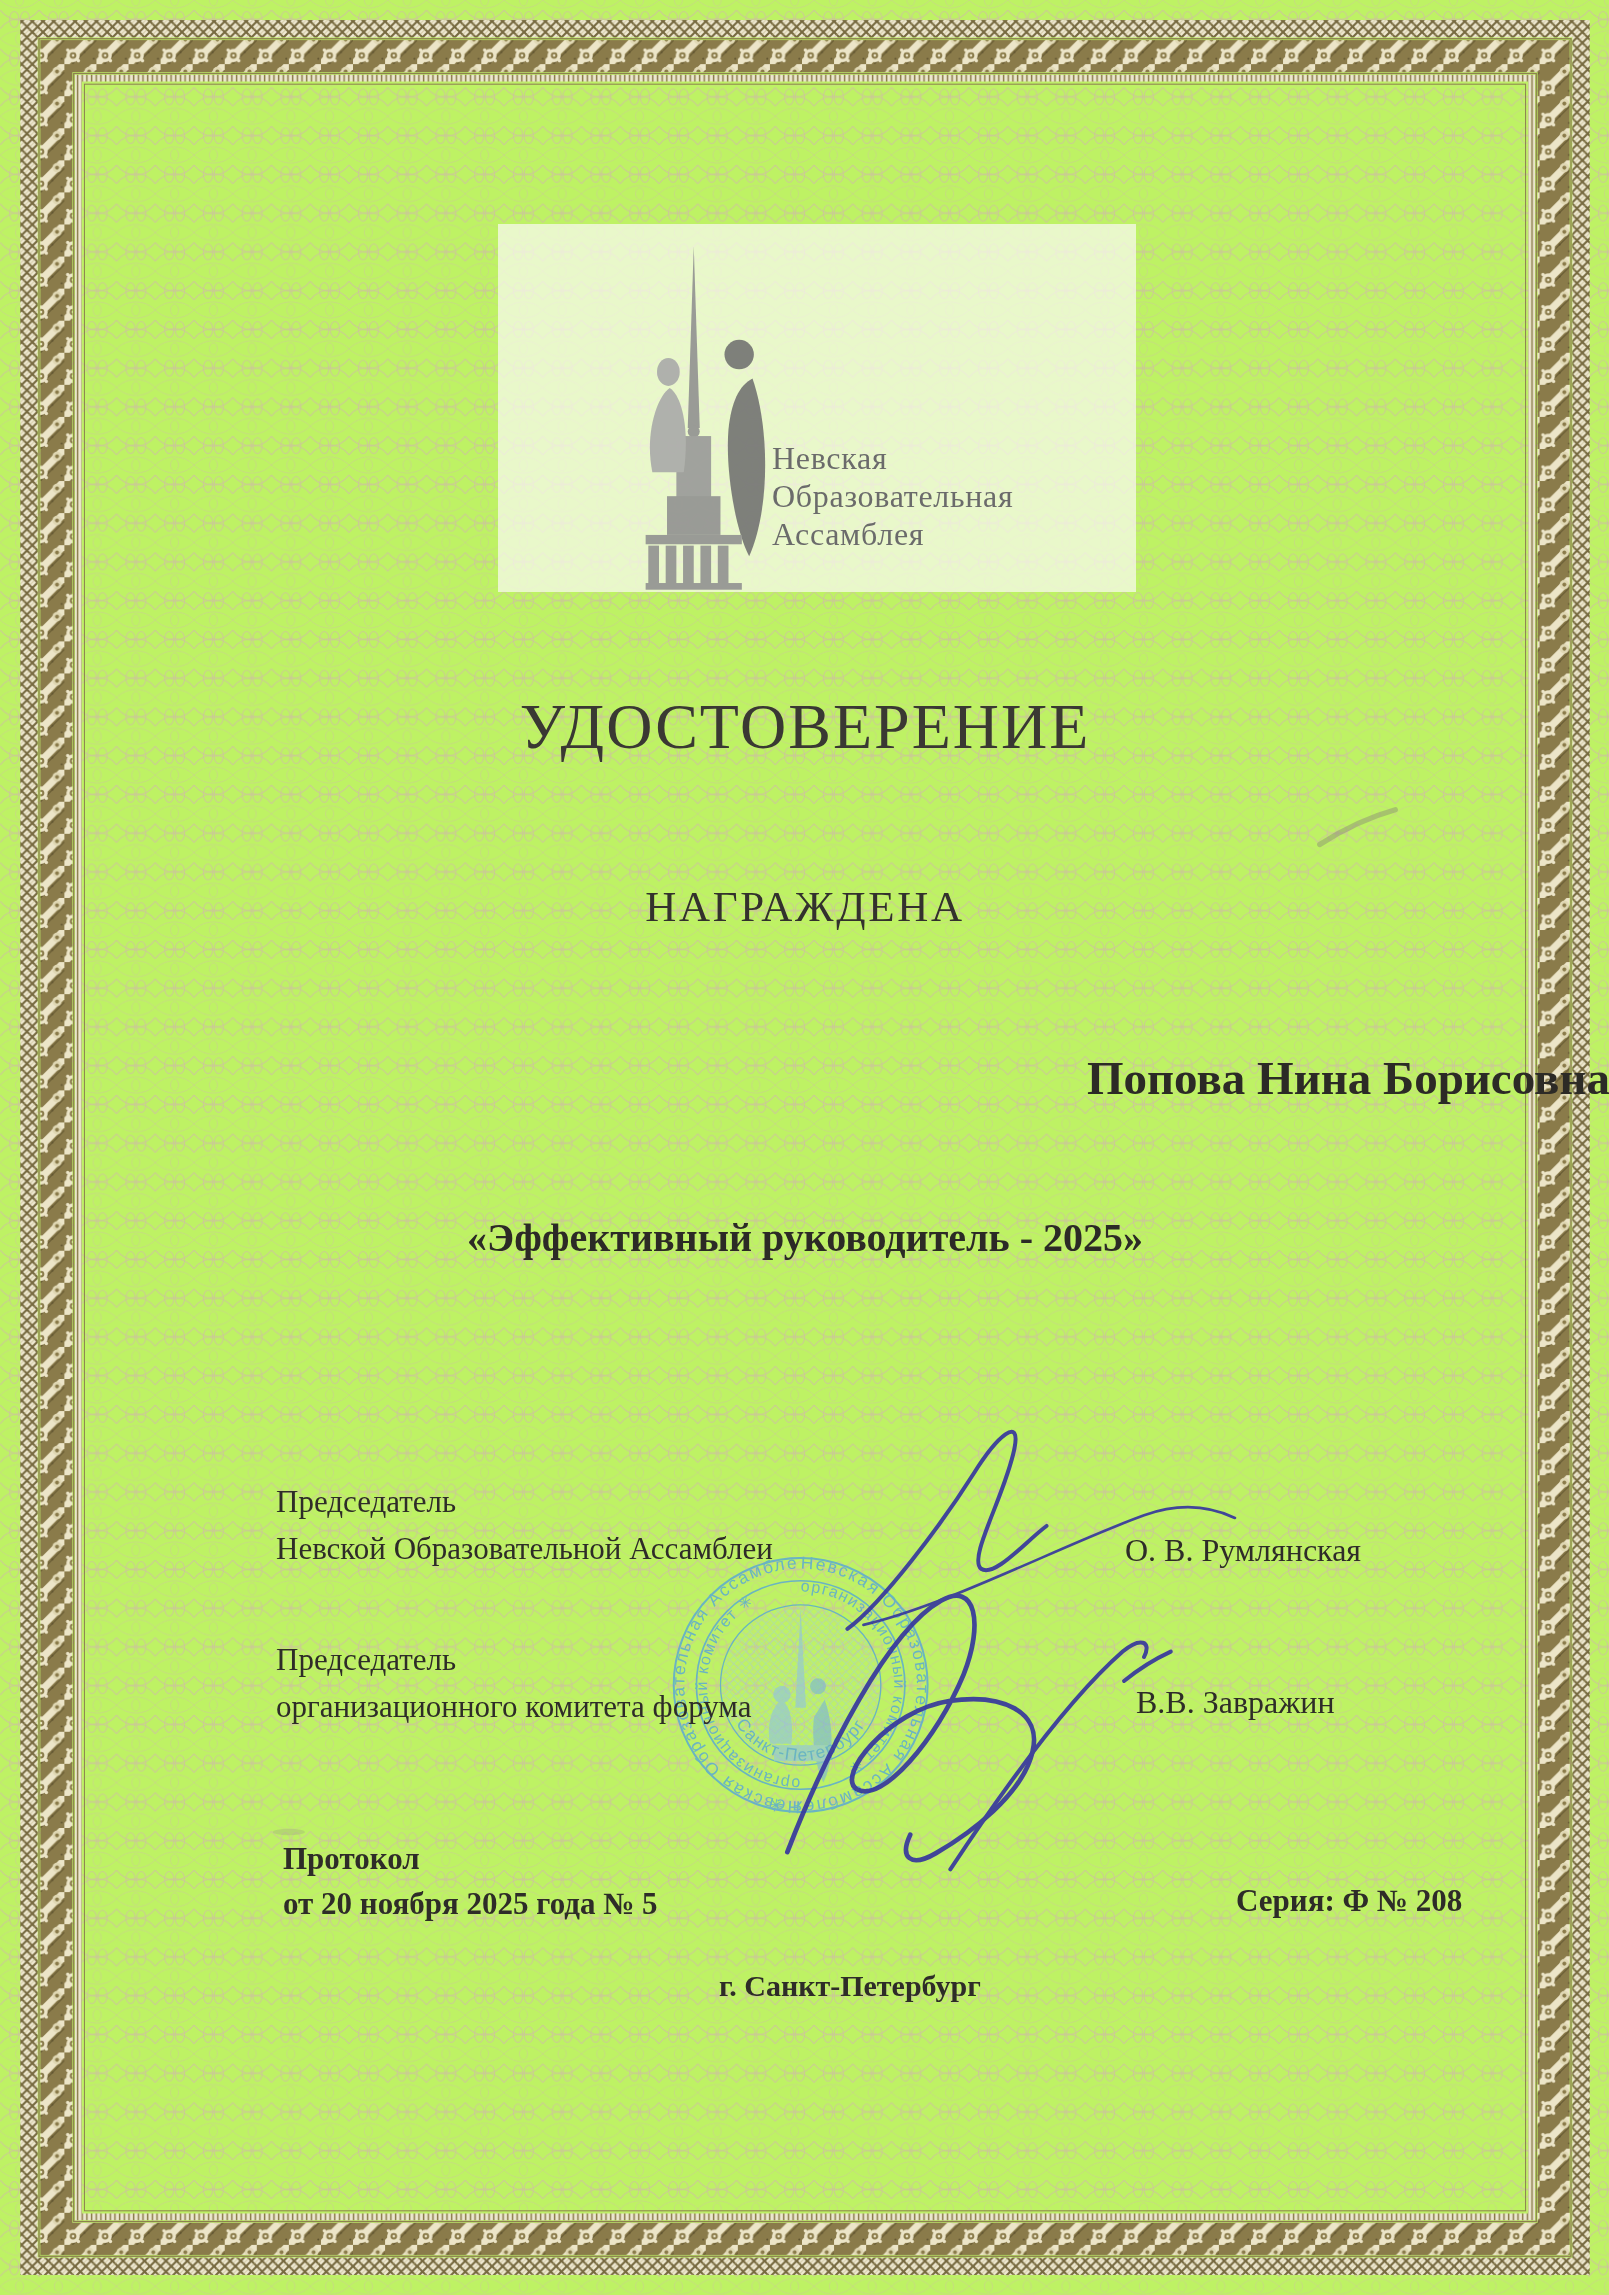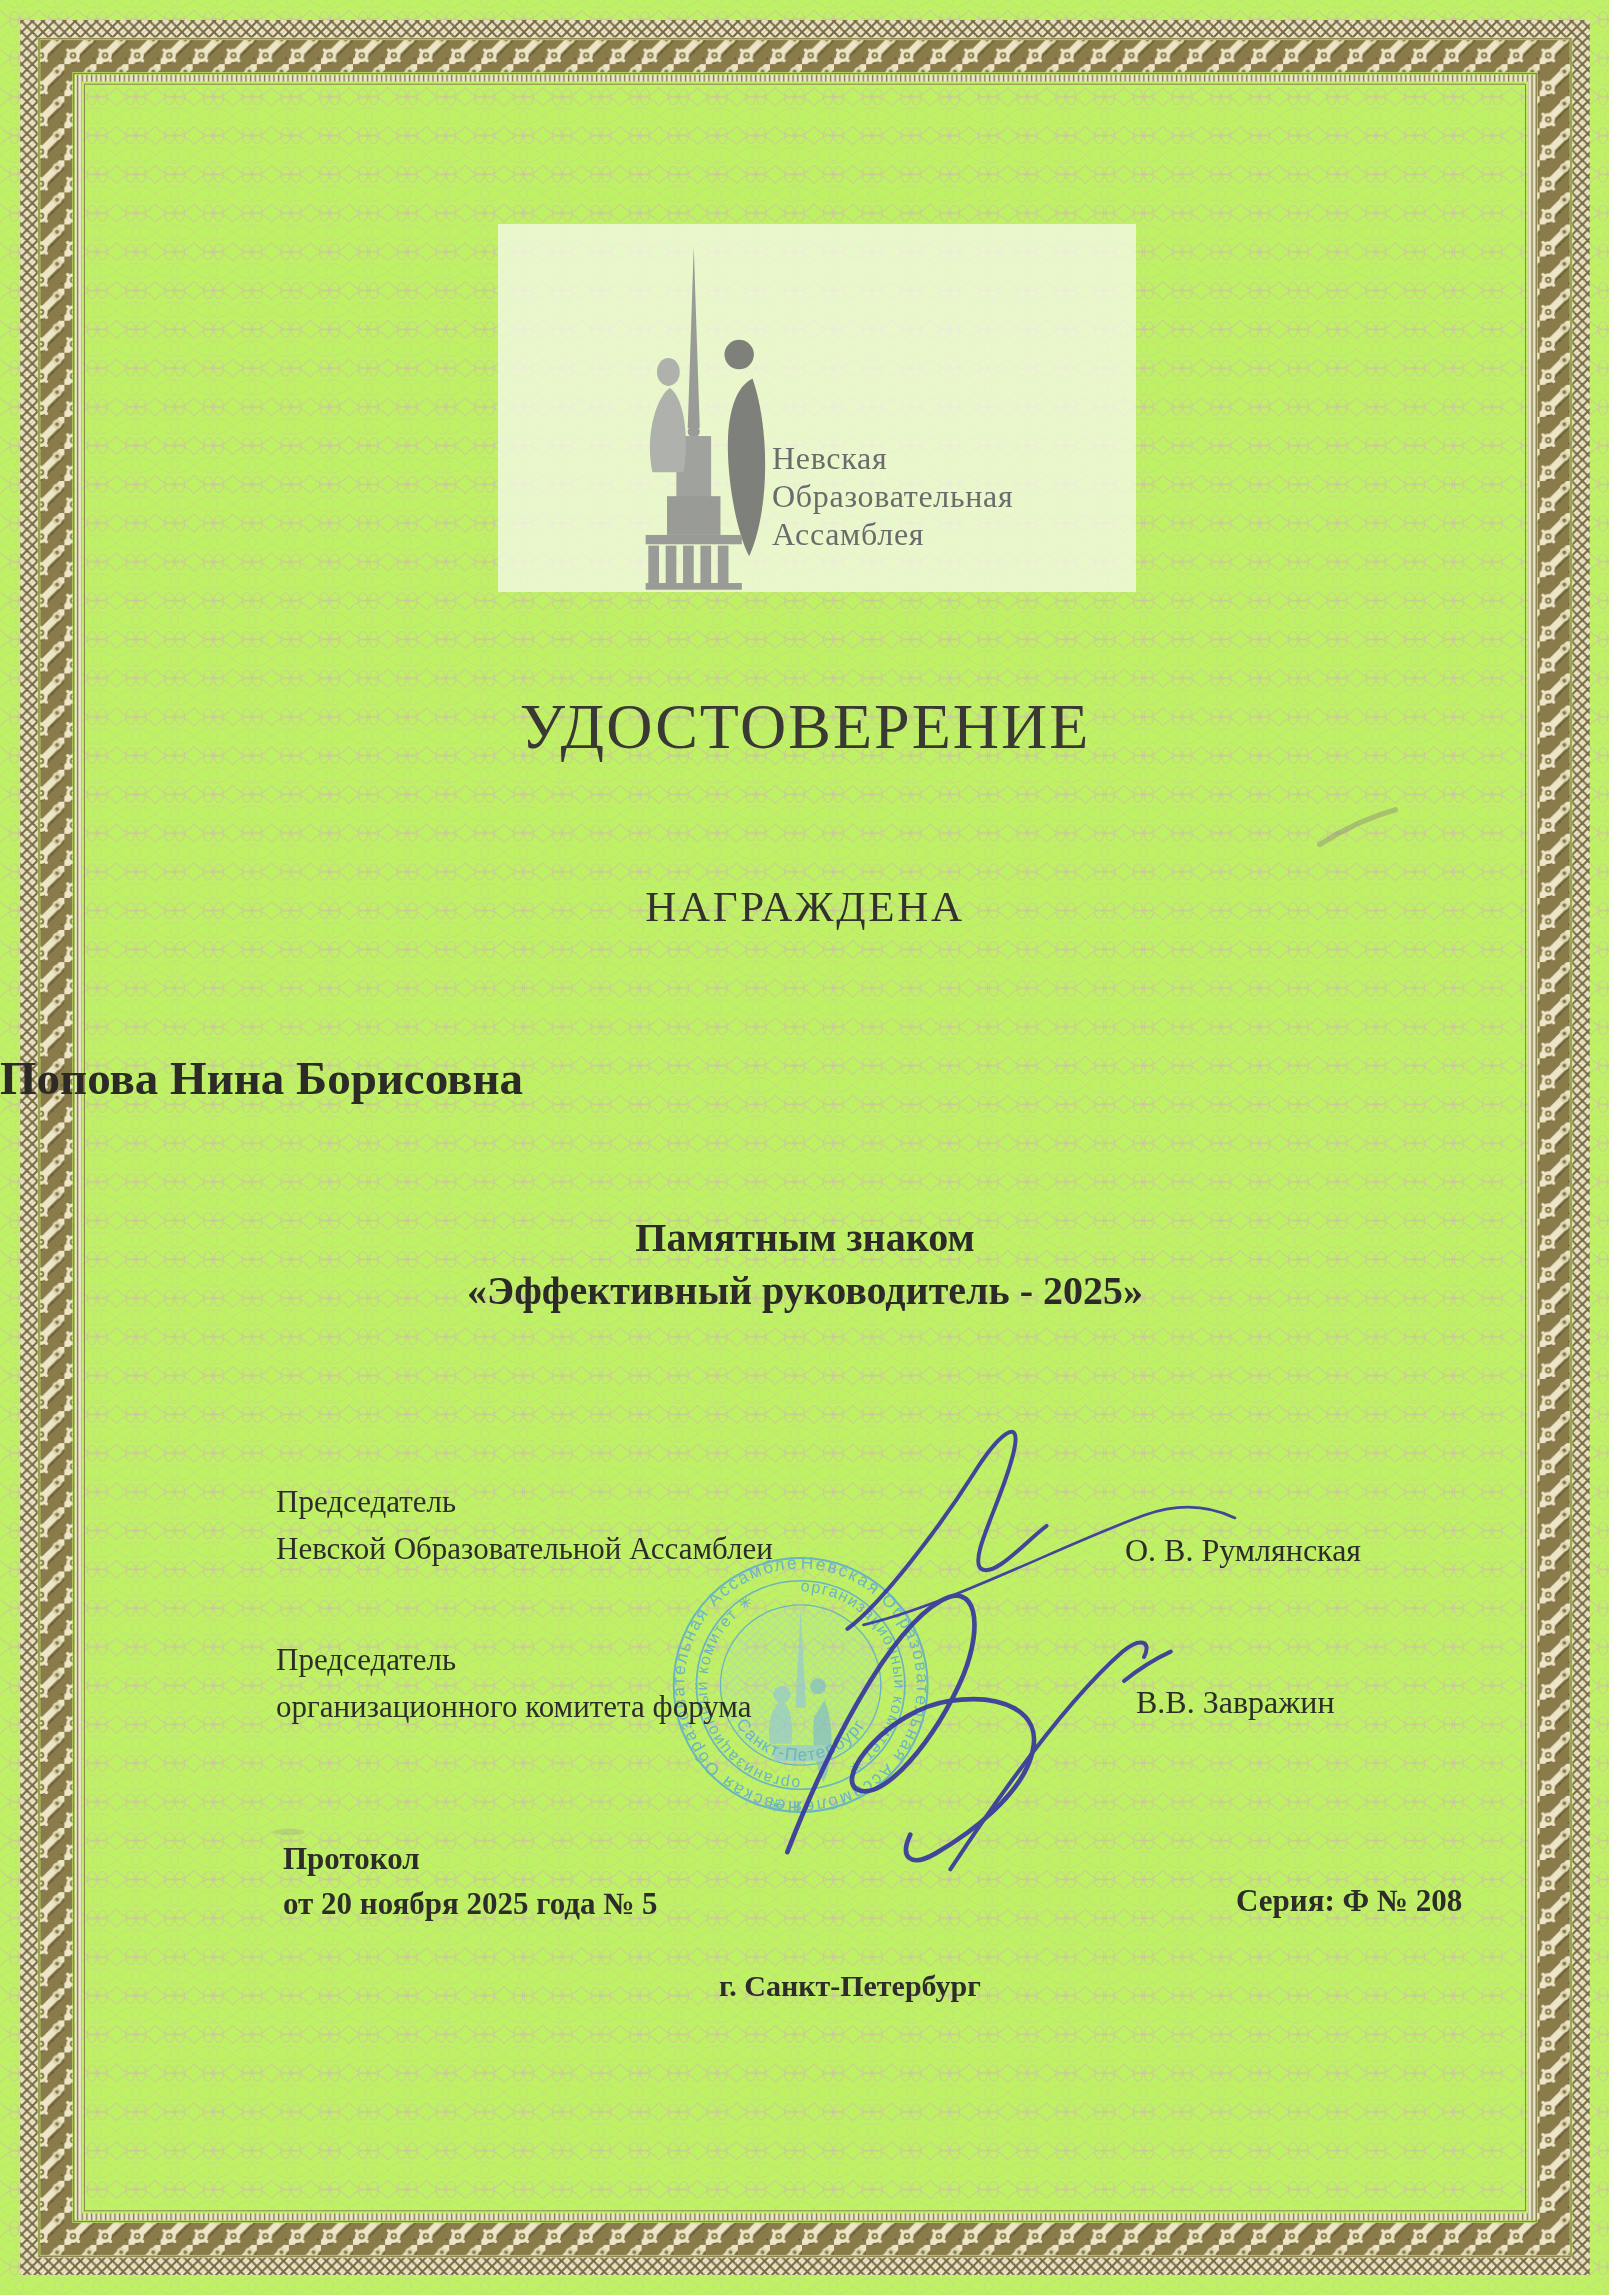--- a/index.html
+++ b/index.html
@@ -22,21 +22,21 @@
   }
   #cert-title{
     left:0; top:690px; width:1610px; text-align:center;
     font-size:64px; letter-spacing:2px; color:#3a3833; white-space:nowrap;
   }
   #awarded-label{
     left:0; top:882px; width:1610px; text-align:center;
     font-size:43px; letter-spacing:2.7px; color:#33312d;
   }
   #recipient-name{
-    left:0; top:1051px; width:1610px; text-align:left;
+    left:0; top:1051px; width:1610px; text-align:right;
     font-size:47px; font-weight:bold; color:#2c2a26;
   }
   #award-name{
     left:0; top:1211px; width:1610px; text-align:center;
     font-size:40px; font-weight:bold; line-height:53px; color:#2c2a26;
   }
   .sig-role{font-size:31px; line-height:47px; white-space:nowrap;font-family:Liberation Serif, serif;}
   #sig1-role{left:276px; top:1478px;}
   #sig2-role{left:276px; top:1636px;}
   .sig-name{font-size:32px; white-space:nowrap;}
@@ -167,21 +167,20 @@
       <text font-size="26" letter-spacing="2" fill="#58a8d6" text-anchor="middle">
         <textPath href="#arcBottom" startOffset="50%">Санкт-Петербург</textPath>
       </text>
     </g>
   </svg>
 
   <div id="cert-title" class="abs">УДОСТОВЕРЕНИЕ</div>
   <div id="awarded-label" class="abs">НАГРАЖДЕНА</div>
   <div id="recipient-name" class="abs">Попова Нина Борисовна</div>
   <div id="award-name" class="abs">
-    <div>Памятным знаком</div>
     <div>«Эффективный руководитель - 2025»</div>
   </div>
 
   <div id="sig1-role" class="abs sig-role">
     <div>Председатель</div>
     <div>Невской Образовательной Ассамблеи</div>
   </div>
   <div id="sig1-name" class="abs sig-name">О. В. Румлянская</div>
 
   <div id="sig2-role" class="abs sig-role">

